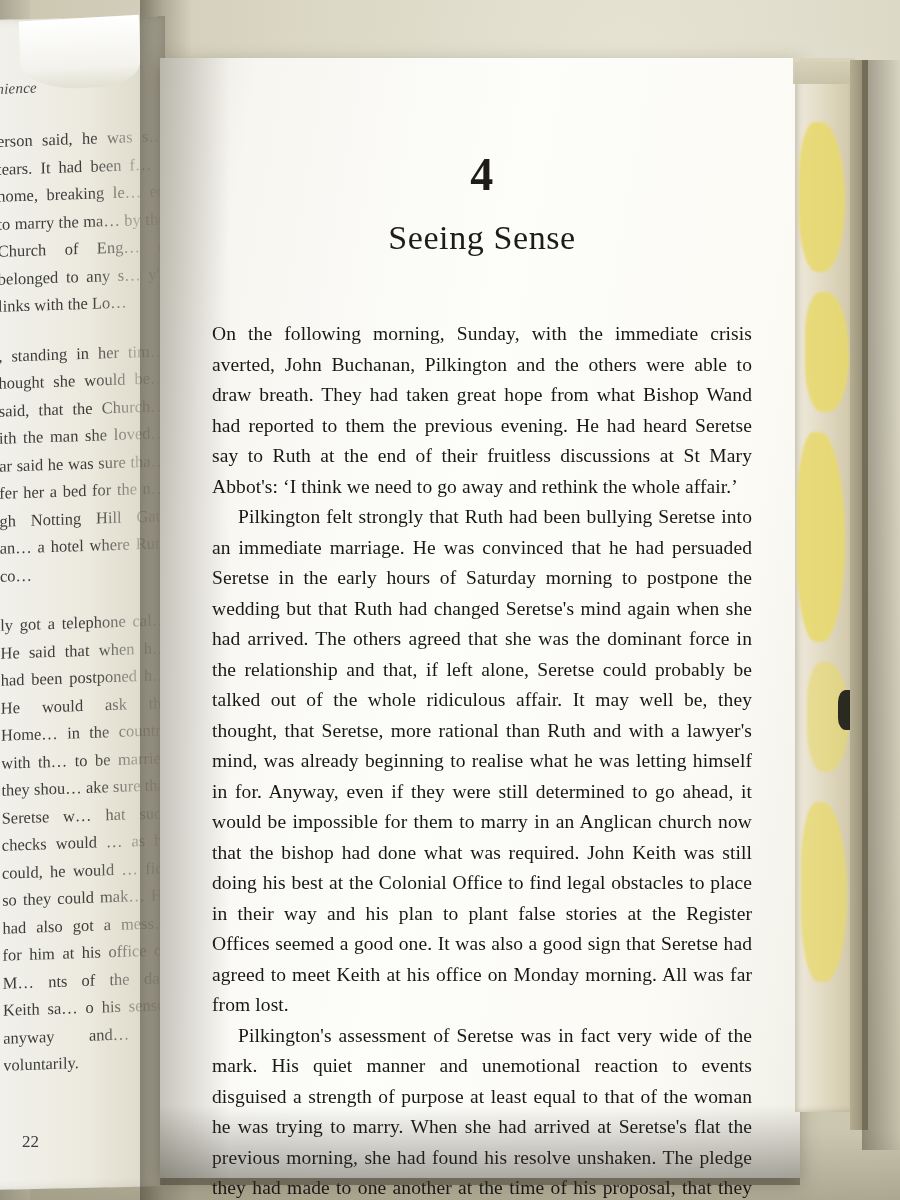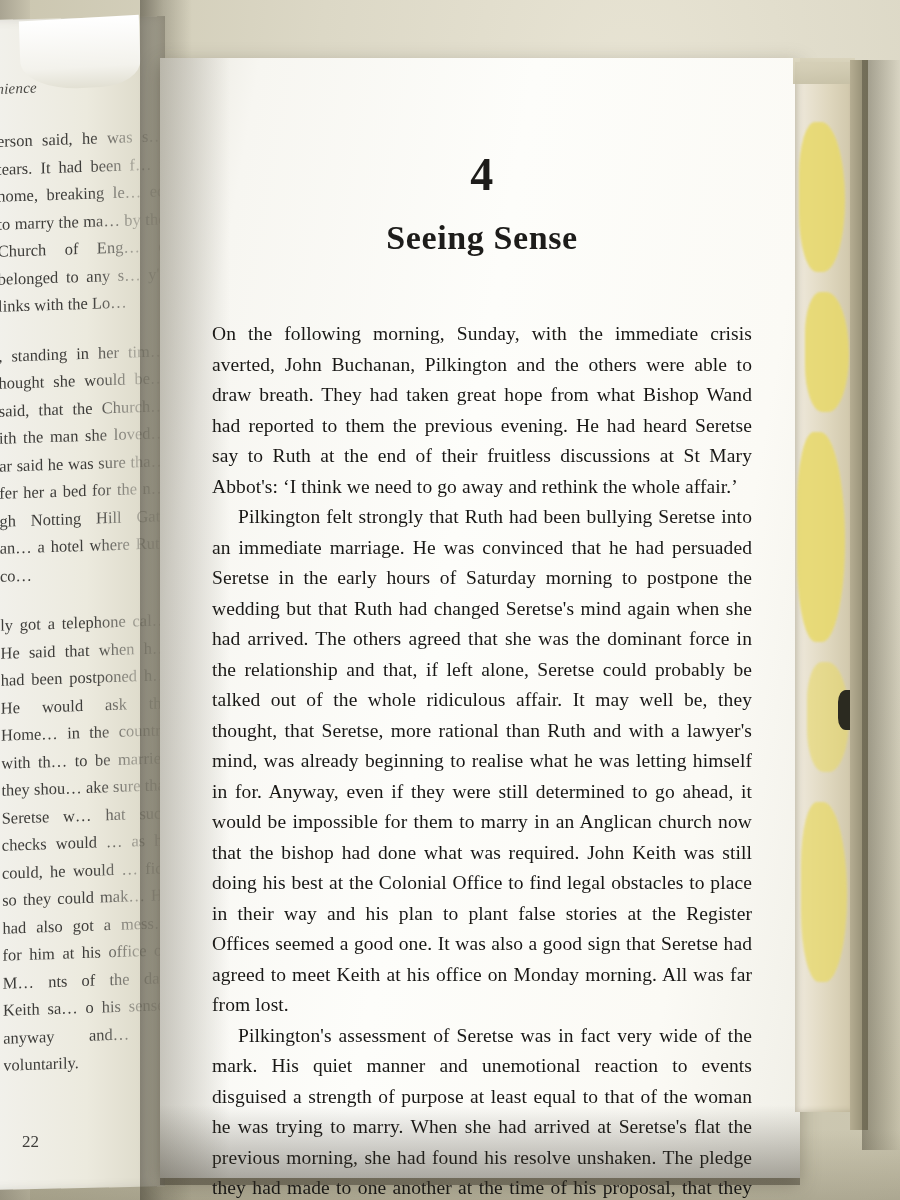--- a/index.html
+++ b/index.html
@@ -125,21 +125,20 @@
     color: #1d1c1a;
     margin: 0 0 18px 0;
     letter-spacing: 0.5px;
   }
   .chapter-title {
     text-align: center;
     font-size: 34px;
     color: #1d1c1a;
     margin: 0 0 62px 0;
     letter-spacing: 0.6px;
-    font-weight: bold;
   }
   .body-para {
     font-size: 19.5px;
     line-height: 30.5px;
     color: #181715;
     text-align: justify;
     margin: 0;
     letter-spacing: 0.1px;
   }
   .body-para + .body-para {

